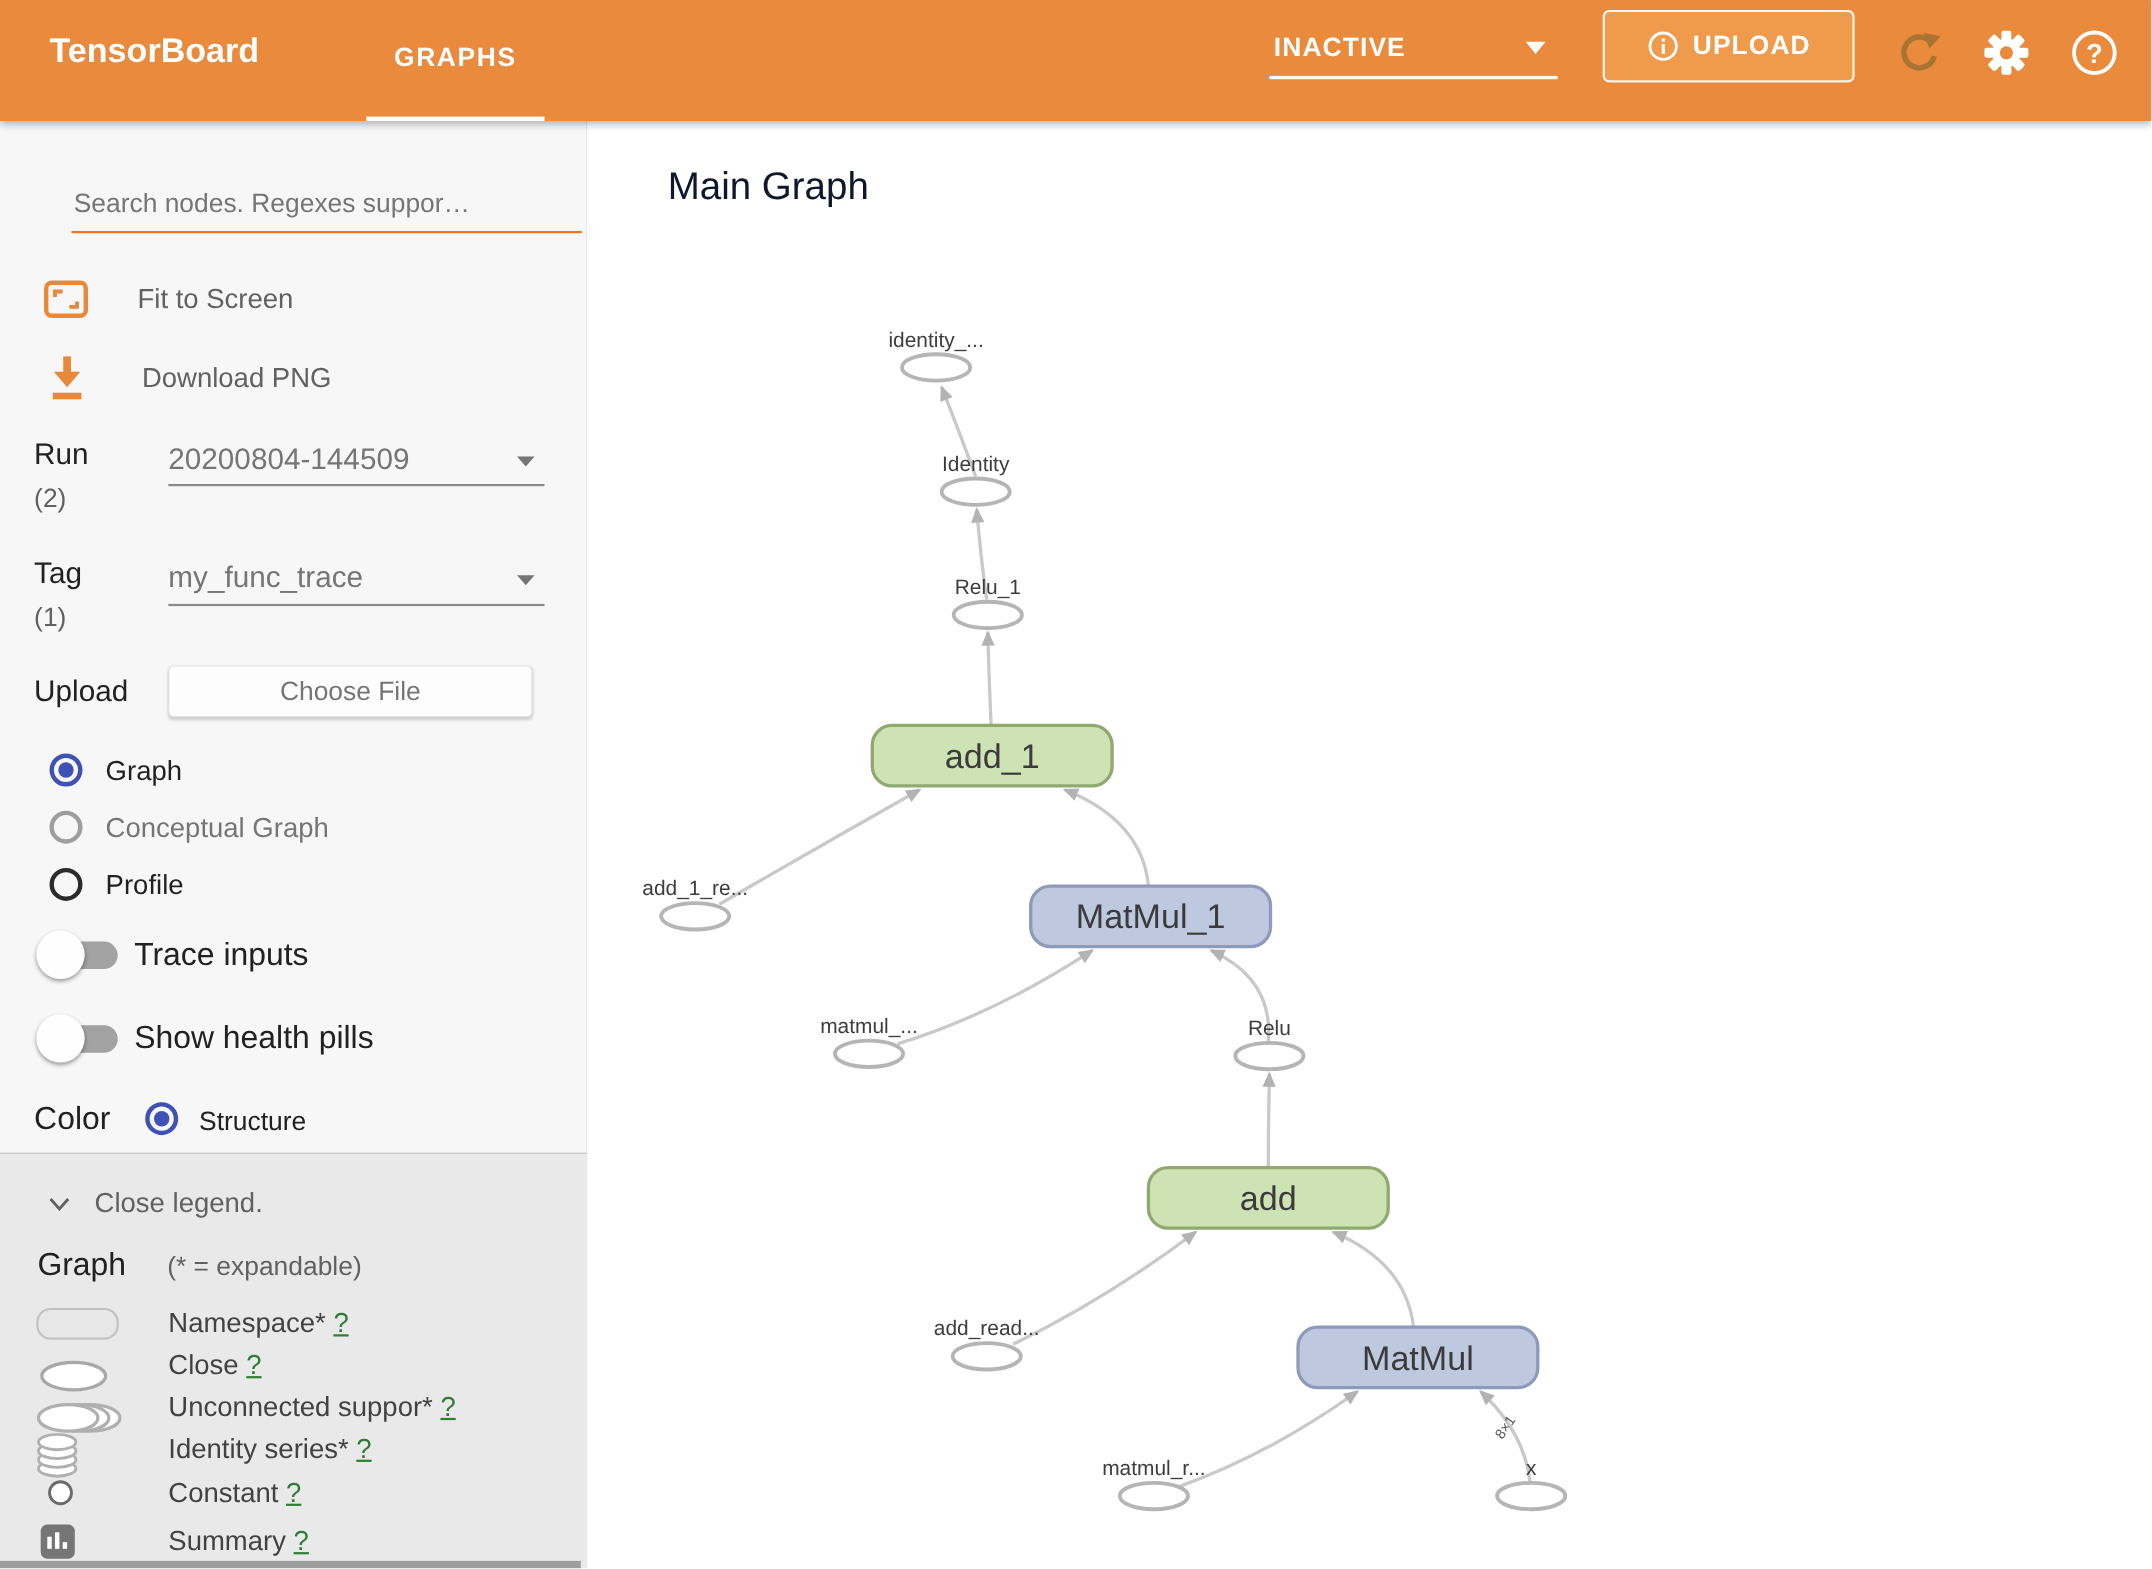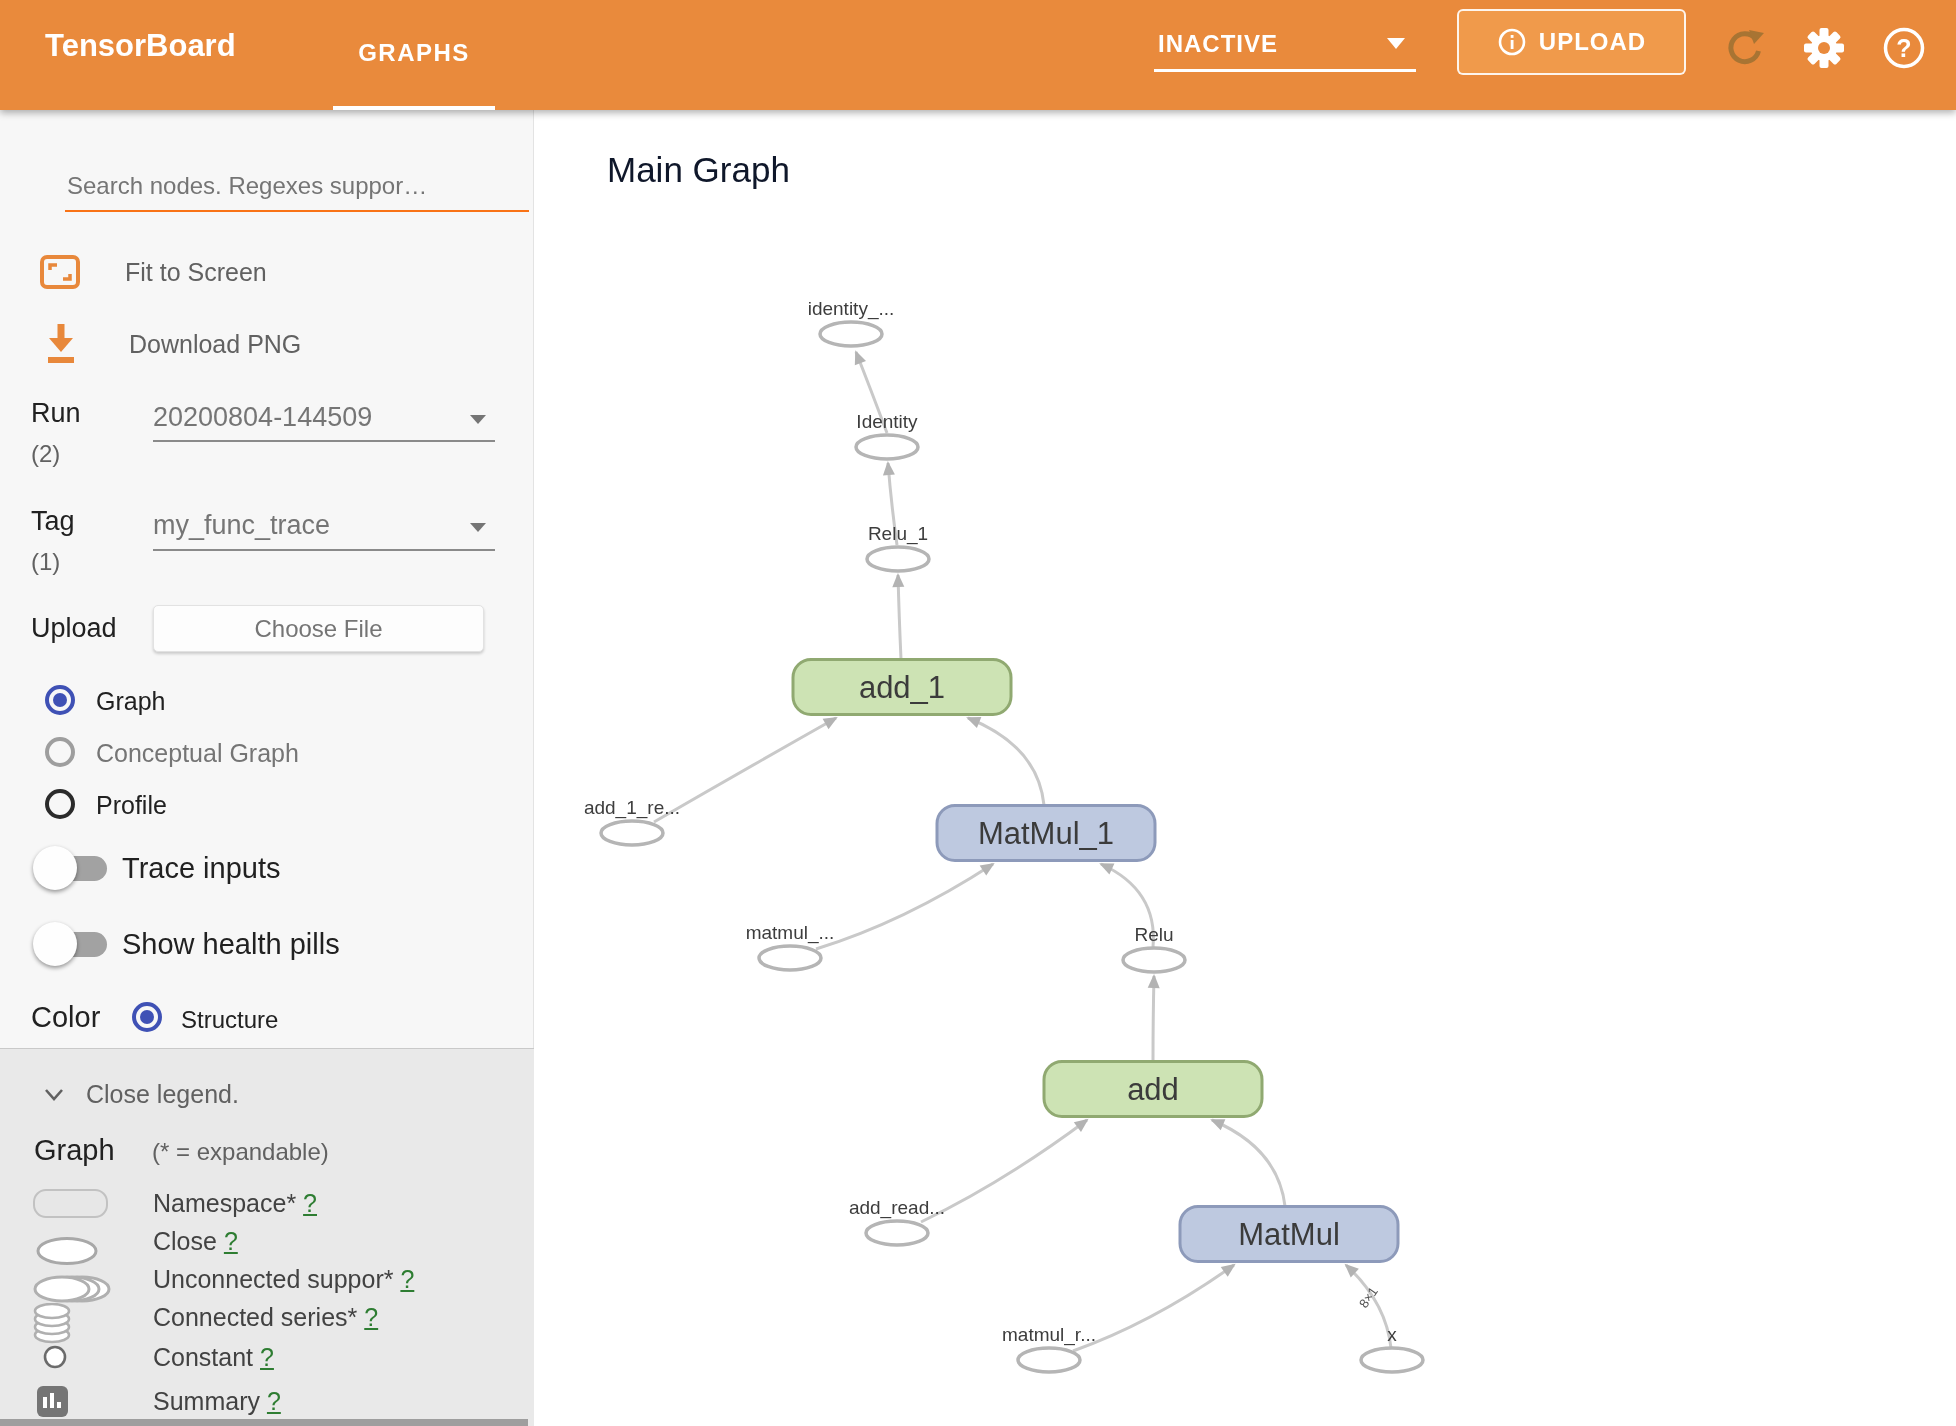--- a/index.html
+++ b/index.html
@@ -210,21 +210,21 @@
       <ellipse cx="30" cy="16" rx="27" ry="12" fill="#fff" stroke="#b0b0b0" stroke-width="3"></ellipse>
     </svg>
     <div class="legend-item-label" style="top:1155px"><span>Unconnected suppor*</span> <span class="qlink">?</span></div>
 
     <svg class="legend-icon" style="left:32px;top:1193px" width="44" height="42" viewBox="0 0 44 42">
       <ellipse cx="20" cy="32" rx="17" ry="7" fill="#fff" stroke="#b0b0b0" stroke-width="2.6"></ellipse>
       <ellipse cx="20" cy="24" rx="17" ry="7" fill="#fff" stroke="#b0b0b0" stroke-width="2.6"></ellipse>
       <ellipse cx="20" cy="16" rx="17" ry="7" fill="#fff" stroke="#b0b0b0" stroke-width="2.6"></ellipse>
       <ellipse cx="20" cy="8" rx="17" ry="7" fill="#fff" stroke="#b0b0b0" stroke-width="2.6"></ellipse>
     </svg>
-    <div class="legend-item-label" style="top:1193px"><span>Connected series*</span> <span class="qlink">?</span></div>
+    <div class="legend-item-label" style="top:1193px"><span>Identity series*</span> <span class="qlink">?</span></div>
 
     <svg class="legend-icon" style="left:42px;top:1234px" width="26" height="26" viewBox="0 0 26 26">
       <circle cx="13" cy="13" r="10" fill="#fff" stroke="#6b6b6b" stroke-width="2.6"></circle>
     </svg>
     <div class="legend-item-label" style="top:1233px"><span>Constant</span> <span class="qlink">?</span></div>
 
     <div class="legend-icon sum-icon" style="top:1276px">
       <svg width="21" height="19" viewBox="0 0 21 19">
         <rect x="1" y="5" width="4" height="11" fill="#fff"></rect>
         <rect x="8" y="1" width="4" height="15" fill="#fff"></rect>

